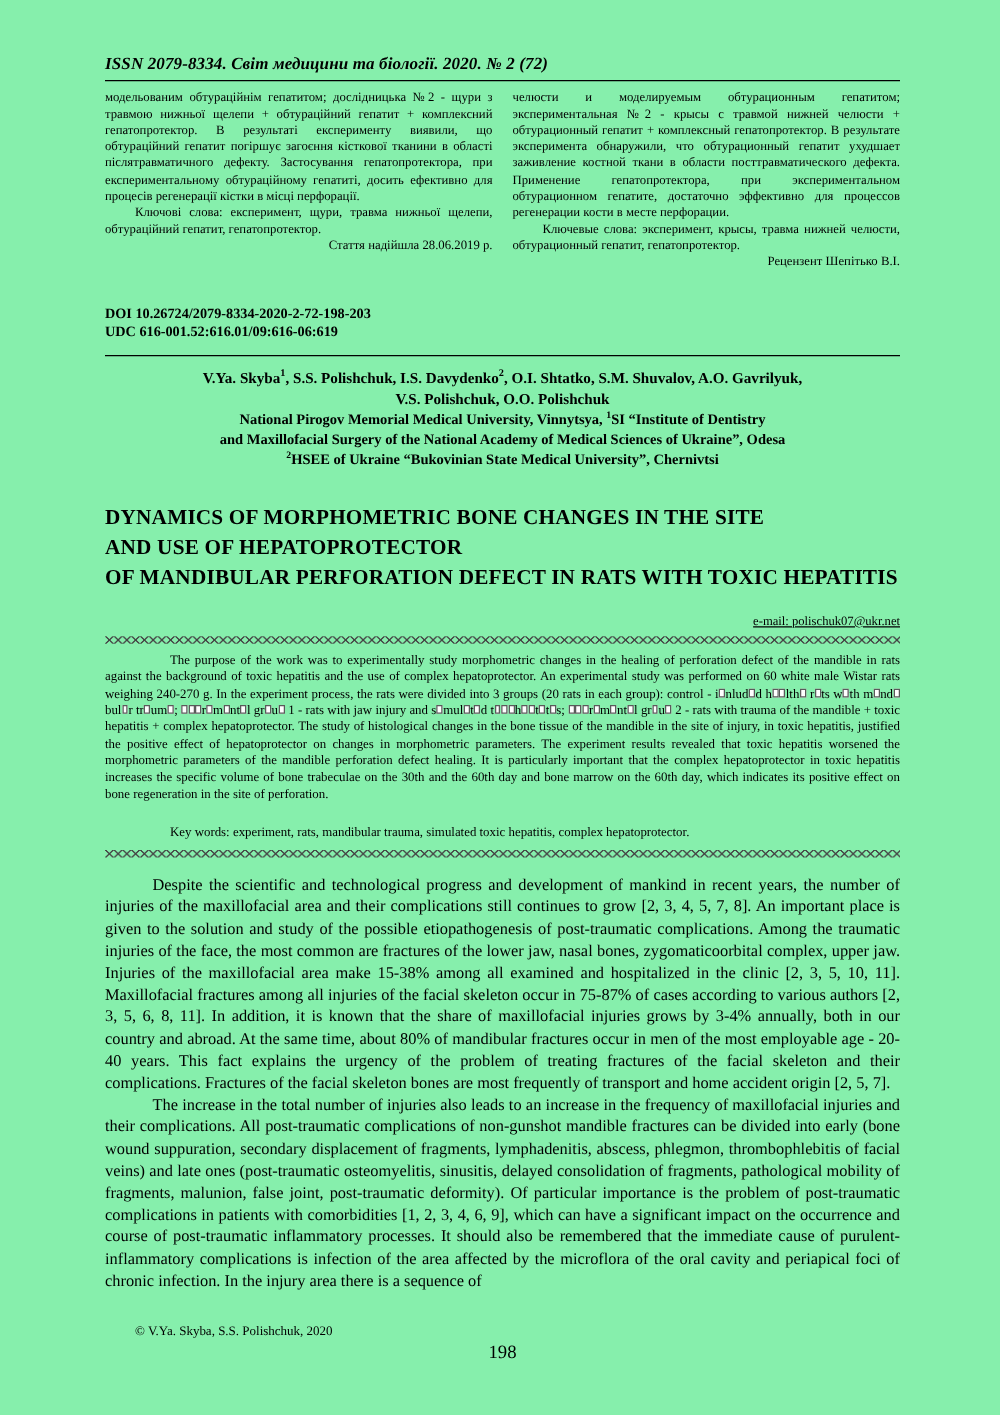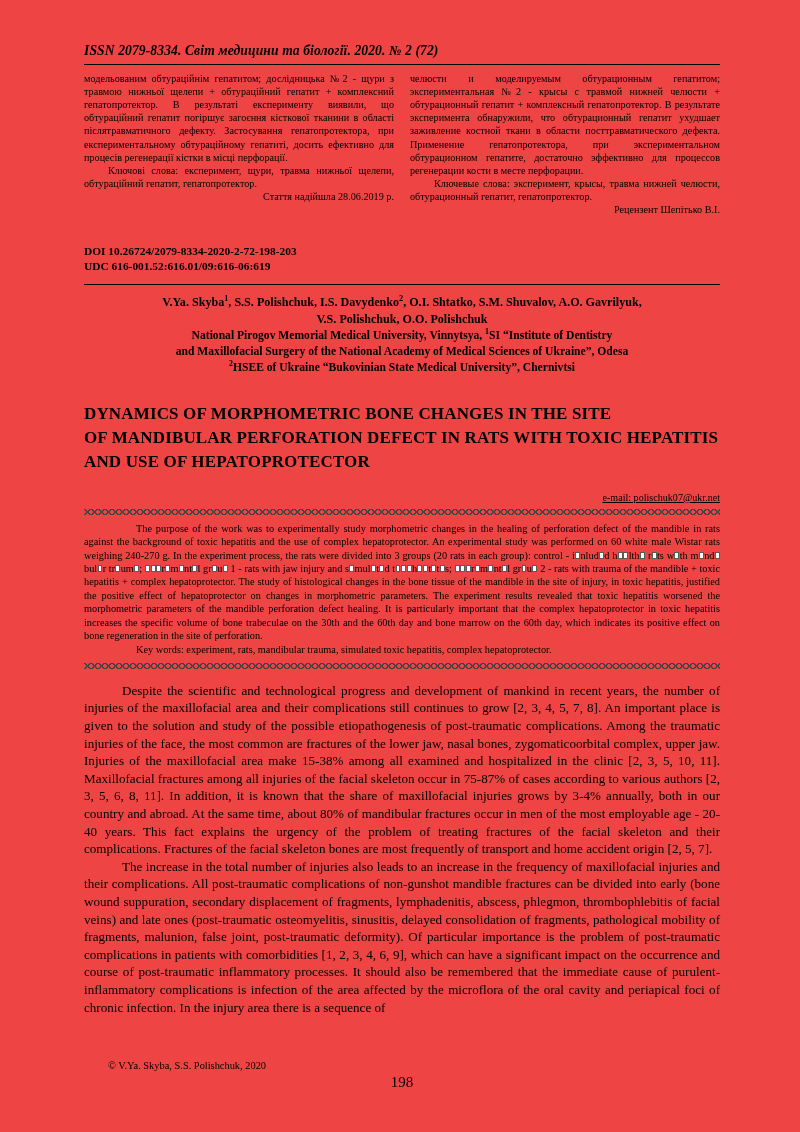--- a/index.html
+++ b/index.html
@@ -10,21 +10,21 @@
   }
   body {
     font-family: "Liberation Serif", "DejaVu Serif", serif;
     color: #000000;
   }
   .page {
     position: relative;
     width: 800px;
     height: 1132px;
     margin: 0 auto;
-    background: #ef4444;
+    background: #86efac;
     box-sizing: border-box;
     padding: 0;
     overflow: hidden;
   }
   .inner {
     position: absolute;
     left: 84px;
     top: 0;
     width: 636px;
   }
@@ -130,21 +130,21 @@
 
   
   .abstract {
     margin-top: 6px;
     font-size: 10.3px;
     line-height: 1.30;
     text-align: justify;
   }
   .abstract p { margin: 0; }
   .abstract p.first { text-indent: 52px; }
-  .abstract p.keyw { text-indent: 52px; margin-top: 1px; }
+  .abstract p.keyw { text-indent: 52px; margin-top: 18px; }
 
   .project {
     margin-top: 10px;
     font-size: 10.3px;
     font-style: italic;
     line-height: 1.32;
     text-align: justify;
   }
   .project p { margin: 0; text-indent: 52px; }
 
@@ -228,22 +228,22 @@
     </div>
 
     <div class="affil">
       <div><span>National Pirogov Memorial Medical University, Vinnytsya, </span><sup>1</sup><span>SI “Institute of Dentistry</span></div>
       <div>and Maxillofacial Surgery of the National Academy of Medical Sciences of Ukraine”, Odesa</div>
       <div><sup>2</sup><span>HSEE of Ukraine “Bukovinian State Medical University”, Chernivtsi</span></div>
     </div>
 
     <div class="title">
       <div>DYNAMICS OF MORPHOMETRIC BONE CHANGES IN THE SITE</div>
+      <div>AND USE OF HEPATOPROTECTOR</div>
       <div>OF MANDIBULAR PERFORATION DEFECT IN RATS WITH TOXIC HEPATITIS</div>
-      <div>AND USE OF HEPATOPROTECTOR</div>
     </div>
 
     <div class="email">e-mail: polischuk07@ukr.net</div>
 
     <div class="wave"></div>
 
     <div class="abstract">
       <p class="first"><span>The purpose of the work was to experimentally study morphometric changes in the healing of perforation defect of the mandible in rats against the background of toxic hepatitis and the use of complex hepatoprotector. An experimental study was performed on 60 white male Wistar rats weighing 240-270 g. In the experiment process, the rats were divided into 3 groups (20 rats in each group): control - </span><span>i<span class="gl"></span>nlud<span class="gl"></span>d h<span class="gl"></span><span class="gl"></span>lth<span class="gl"></span> r<span class="gl"></span>ts w<span class="gl"></span>th m<span class="gl"></span>nd<span class="gl"></span>bul<span class="gl"></span>r tr<span class="gl"></span>um<span class="gl"></span>; <span class="gl"></span><span class="gl"></span><span class="gl"></span>r<span class="gl"></span>m<span class="gl"></span>nt<span class="gl"></span>l gr<span class="gl"></span>u<span class="gl"></span></span><span> 1 - rats with jaw injury and </span><span>s<span class="gl"></span>mul<span class="gl"></span>t<span class="gl"></span>d t<span class="gl"></span><span class="gl"></span><span class="gl"></span>h<span class="gl"></span><span class="gl"></span>t<span class="gl"></span>t<span class="gl"></span>s; <span class="gl"></span><span class="gl"></span><span class="gl"></span>r<span class="gl"></span>m<span class="gl"></span>nt<span class="gl"></span>l gr<span class="gl"></span>u<span class="gl"></span></span><span> 2 - rats with trauma of the mandible + toxic hepatitis + complex hepatoprotector. The study of histological changes in the bone tissue of the mandible in the site of injury, in toxic hepatitis, justified the positive effect of hepatoprotector on changes in morphometric parameters. The experiment results revealed that toxic hepatitis worsened the morphometric parameters of the mandible perforation defect healing. It is particularly important that the complex hepatoprotector in toxic hepatitis increases the specific volume of bone trabeculae on the 30th and the 60th day and bone marrow on the 60th day, which indicates its positive effect on bone regeneration in the site of perforation.</span></p>
       <p class="keyw"><span class="bold">Key words:</span><span> experiment, rats, mandibular trauma, simulated toxic hepatitis, complex hepatoprotector.</span></p>
     </div>

